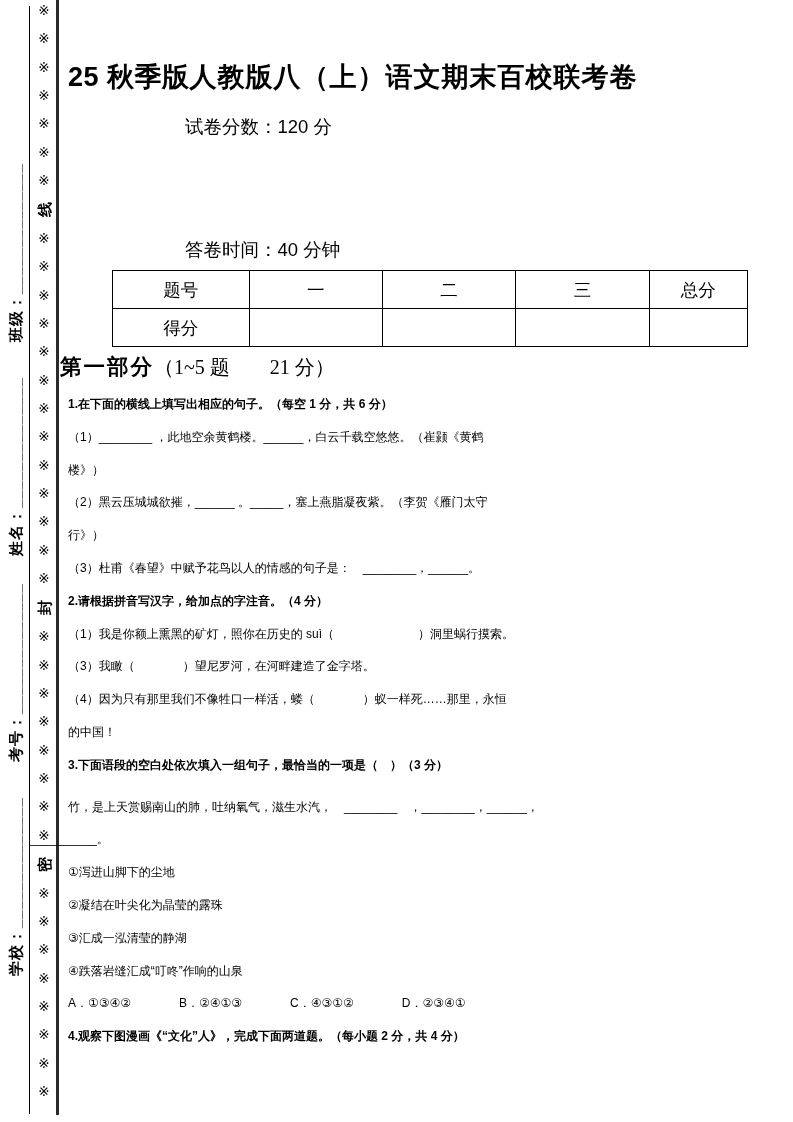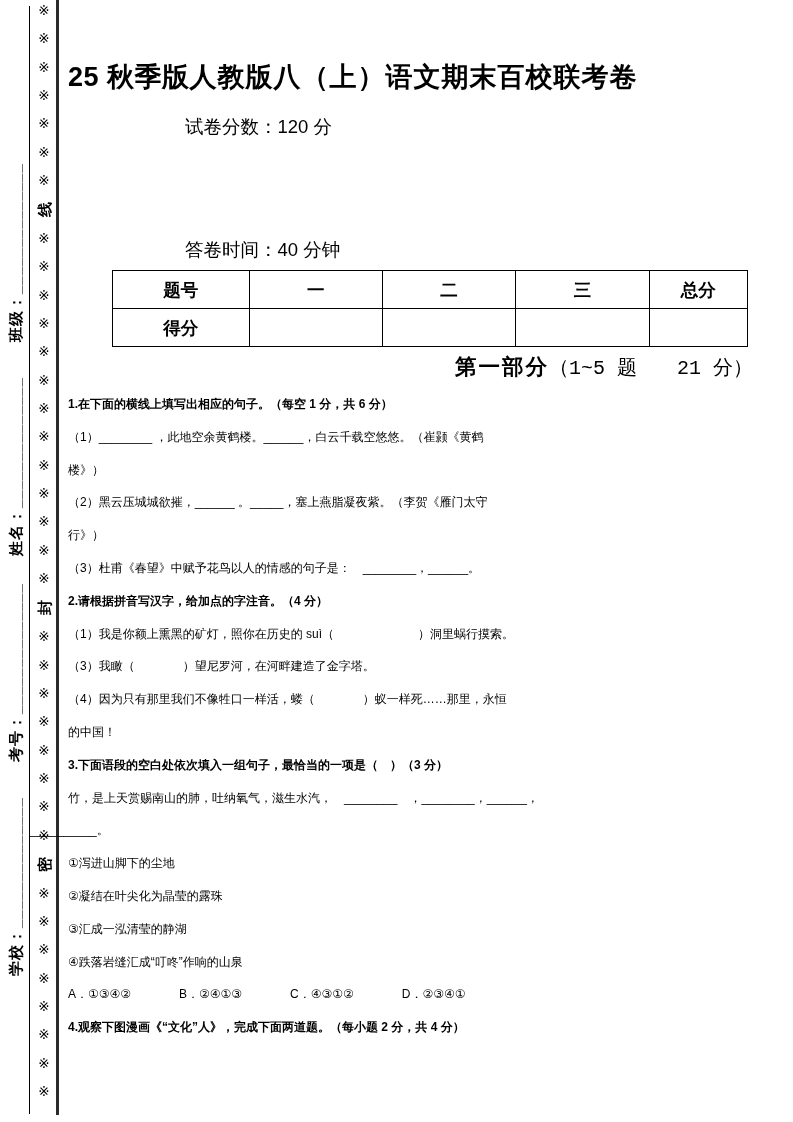--- a/index.html
+++ b/index.html
@@ -50,34 +50,34 @@
   .meta-row{
     display:flex;margin:20px 0 0 125px;gap:98px;
     font-size:18.5px;white-space:nowrap;flex-direction:column;
   }
   .score-table{
     border-collapse:collapse;margin:8px 0 0 52px;width:636px;
     table-layout:fixed;
   }
   .score-table td{
     border:1.7px solid #000;height:37px;text-align:center;
-    font-size:17.5px;font-weight:700;padding:0;
+    font-size:17.5px;font-weight:400;padding:0;
   }
   .sec-head{
-    margin:5px 40px 0 0;text-align:right;
-    font-family:Liberation Mono, monospace;
+    margin:5px 40px 0 0;text-align:left;
+    font-family:Liberation Serif, serif;
     font-size:20px;white-space:nowrap;
   }
   .sec-head .sec-title{font-weight:900;font-size:21.5px;letter-spacing:2px;}
   .lines{margin:7px 0 0 8px;}
   .line{
     height:32.8px;line-height:32.8px;font-size:12px;white-space:nowrap;
   }
   .line.bold{font-weight:700;}
-  .line.gap{}
+  .line.gap{margin-top:9px;}
   .line.flush{margin-left:-38px;}
 </style>
 </head>
 <body>
 
 <div class="page">
 
   <div class="vline-outer"></div>
   <div class="seal-col">
       <span class="seal-sym">※</span>

